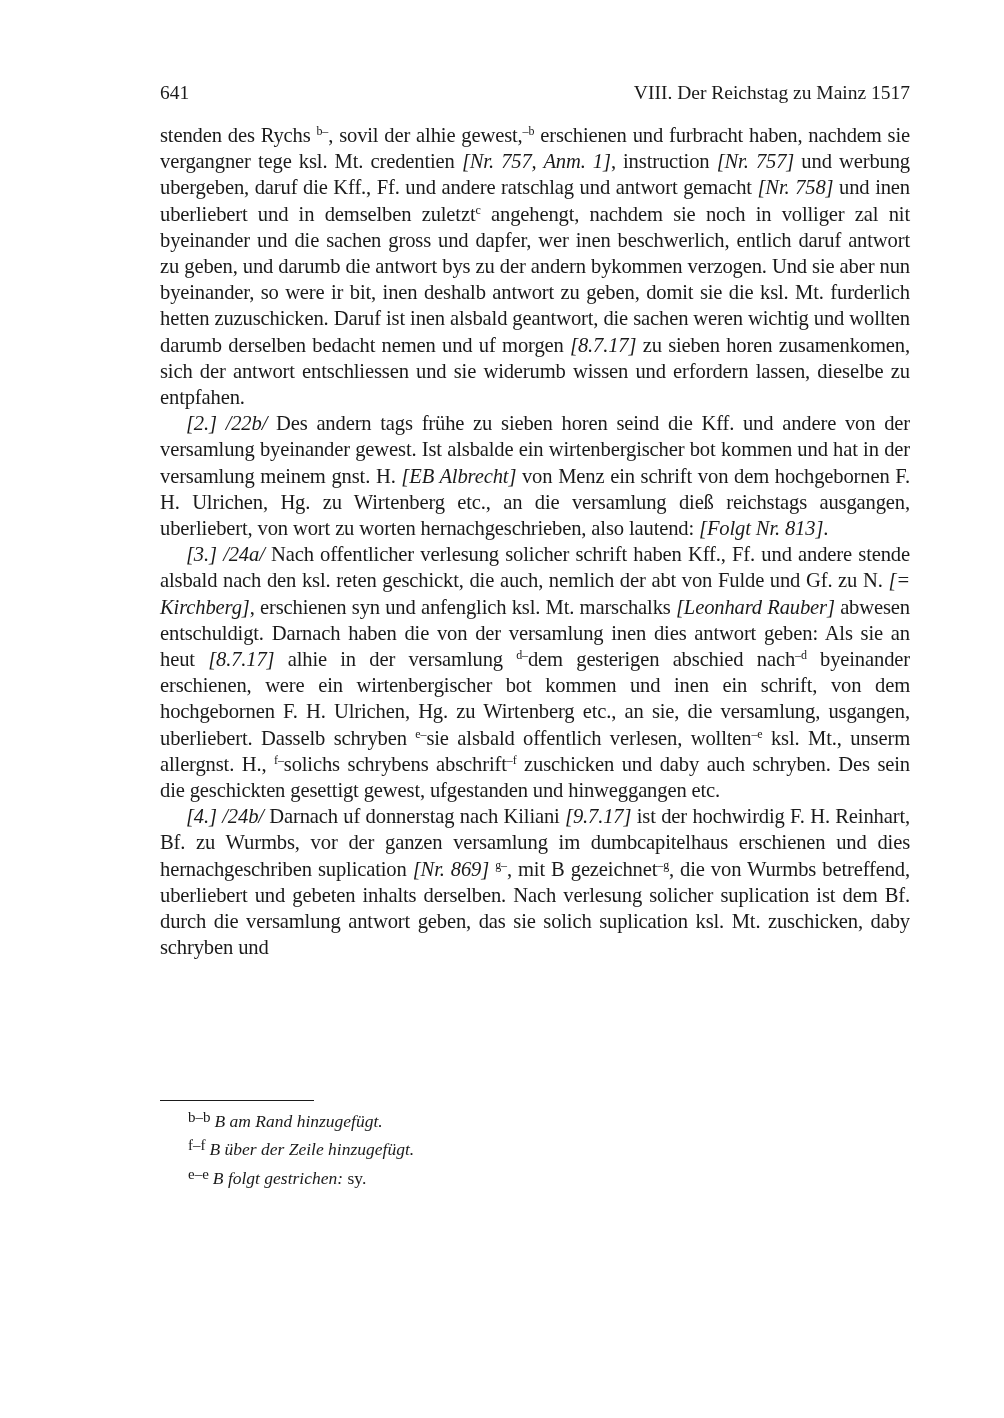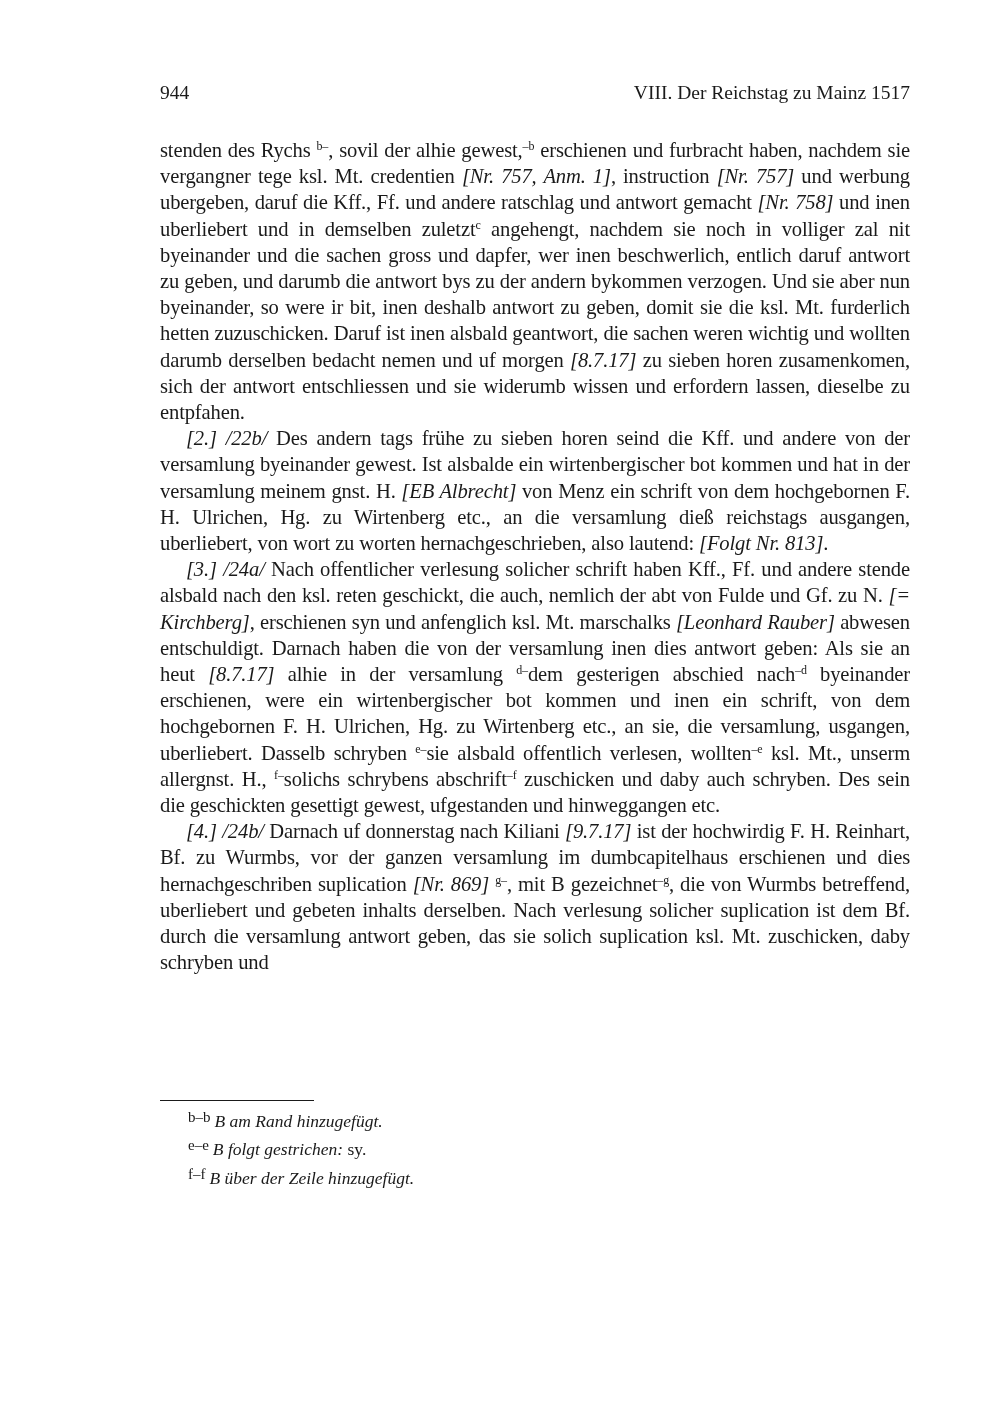--- a/index.html
+++ b/index.html
@@ -32,21 +32,21 @@
       left: 0;
       top: 0;
     }
     .running-title {
       position: absolute;
       left: 0;
       right: 0;
       text-align: right;
     }
     .body-text {
-      margin-top: 29px;
+      margin-top: 14px;
       font-size: 20.6px;
       line-height: 26.2px;
       text-align: justify;
       letter-spacing: -0.15px;
     }
     .para {
       margin: 0;
     }
     .para.indent {
       text-indent: 26px;
@@ -89,34 +89,34 @@
     }
     .footnote .quote {
       font-style: normal;
     }
   </style>
 </head>
 <body>
 
 <div class="page">
   <div class="running-head">
-    <span class="page-number">944</span>
+    <span class="page-number">641</span>
     <span class="running-title">VIII. Der Reichstag zu Mainz 1517</span>
   </div>
 
   <div class="body-text">
     <p class="para"><span>stenden des Rychs </span><sup class="fn">b–</sup><span>, sovil der alhie gewest,</span><sup class="fn">–b</sup><span> erschienen und furbracht haben, nachdem sie vergangner tege ksl. Mt. credentien </span><span class="ed">[Nr. 757, Anm. 1]</span><span>, instruction </span><span class="ed">[Nr. 757]</span><span> und werbung ubergeben, daruf die Kff., Ff. und andere ratschlag und antwort gemacht </span><span class="ed">[Nr. 758]</span><span> und inen uberliebert und in demselben zuletzt</span><sup class="fn">c</sup><span> angehengt, nachdem sie noch in volliger zal nit byeinander und die sachen gross und dapfer, wer inen beschwerlich, entlich daruf antwort zu geben, und darumb die antwort bys zu der andern bykommen verzogen. Und sie aber nun byeinander, so were ir bit, inen deshalb antwort zu geben, domit sie die ksl. Mt. furderlich hetten zuzuschicken. Daruf ist inen alsbald geantwort, die sachen weren wichtig und wollten darumb derselben bedacht nemen und uf morgen </span><span class="ed">[8.7.17]</span><span> zu sieben horen zusamenkomen, sich der antwort entschliessen und sie widerumb wissen und erfordern lassen, dieselbe zu entpfahen.</span></p>
 
     <p class="para indent"><span class="ed">[2.] /22b/</span><span> Des andern tags frühe zu sieben horen seind die Kff. und andere von der versamlung byeinander gewest. Ist alsbalde ein wirtenbergischer bot kommen und hat in der versamlung meinem gnst. H. </span><span class="ed">[EB Albrecht]</span><span> von Menz ein schrift von dem hochgebornen F. H. Ulrichen, Hg. zu Wirtenberg etc., an die versamlung dieß reichstags ausgangen, uberliebert, von wort zu worten hernachgeschrieben, also lautend: </span><span class="ed">[Folgt Nr. 813]</span><span>.</span></p>
 
     <p class="para indent"><span class="ed">[3.] /24a/</span><span> Nach offentlicher verlesung solicher schrift haben Kff., Ff. und andere stende alsbald nach den ksl. reten geschickt, die auch, nemlich der abt von Fulde und Gf. zu N. </span><span class="ed">[= Kirchberg]</span><span>, erschienen syn und anfenglich ksl. Mt. marschalks </span><span class="ed">[Leonhard Rauber]</span><span> abwesen entschuldigt. Darnach haben die von der versamlung inen dies antwort geben: Als sie an heut </span><span class="ed">[8.7.17]</span><span> alhie in der versamlung </span><sup class="fn">d–</sup><span>dem gesterigen abschied nach</span><sup class="fn">–d</sup><span> byeinander erschienen, were ein wirtenbergischer bot kommen und inen ein schrift, von dem hochgebornen F. H. Ulrichen, Hg. zu Wirtenberg etc., an sie, die versamlung, usgangen, uberliebert. Dasselb schryben </span><sup class="fn">e–</sup><span>sie alsbald offentlich verlesen, wollten</span><sup class="fn">–e</sup><span> ksl. Mt., unserm allergnst. H., </span><sup class="fn">f–</sup><span>solichs schrybens abschrift</span><sup class="fn">–f</sup><span> zuschicken und daby auch schryben. Des sein die geschickten gesettigt gewest, ufgestanden und hinweggangen etc.</span></p>
 
     <p class="para indent"><span class="ed">[4.] /24b/</span><span> Darnach uf donnerstag nach Kiliani </span><span class="ed">[9.7.17]</span><span> ist der hochwirdig F. H. Reinhart, Bf. zu Wurmbs, vor der ganzen versamlung im dumbcapi­telhaus erschienen und dies hernachgeschriben suplication </span><span class="ed">[Nr. 869]</span><span> </span><sup class="fn">g–</sup><span>, mit B gezeichnet</span><sup class="fn">–g</sup><span>, die von Wurmbs betreffend, uberliebert und gebeten inhalts derselben. Nach verlesung solicher suplication ist dem Bf. durch die versamlung antwort geben, das sie solich suplication ksl. Mt. zuschicken, daby schryben und</span></p>
   </div>
 </div>
 
 <div class="footnote-rule"></div>
 
 <div class="footnotes">
   <div class="footnote"><span class="mark">b–b</span><span class="note">B am Rand hinzugefügt.</span></div>
+  <div class="footnote"><span class="mark">f–f</span><span class="note">B über der Zeile hinzugefügt.</span></div>
   <div class="footnote"><span class="mark">e–e</span><span class="note">B folgt gestrichen: </span><span class="quote">sy.</span></div>
-  <div class="footnote"><span class="mark">f–f</span><span class="note">B über der Zeile hinzugefügt.</span></div>
 </div>
 
 </body></html>

